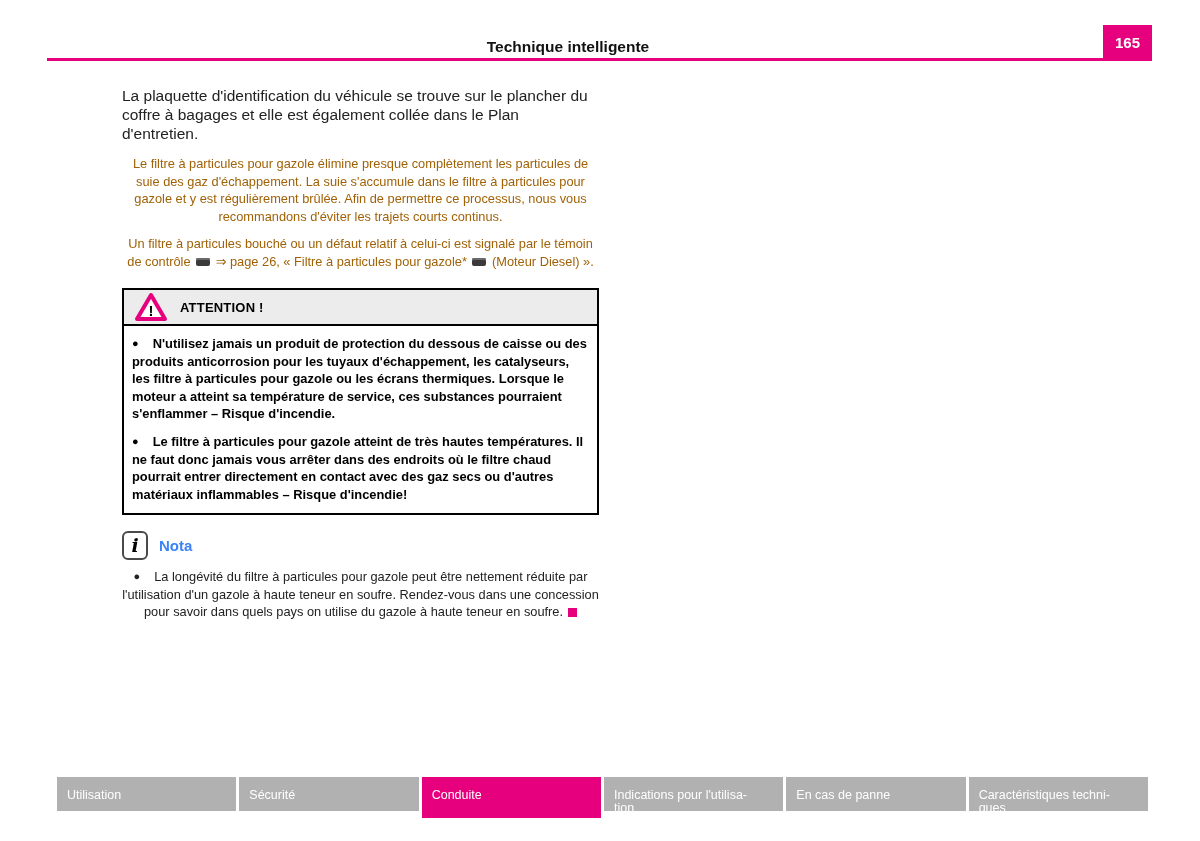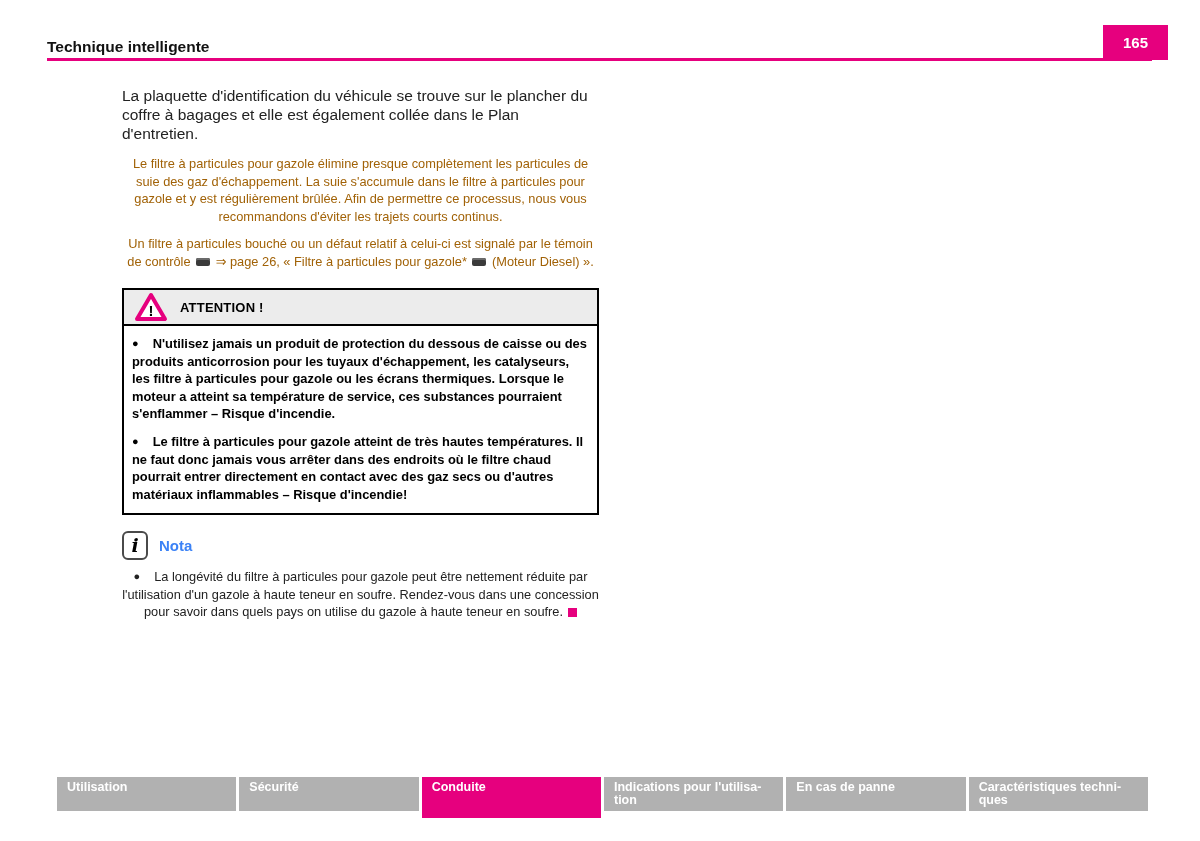--- a/index.html
+++ b/index.html
@@ -5,24 +5,24 @@
   * { margin:0; padding:0; box-sizing:border-box; }
   html,body { background:#888; }
   .page {
     position:relative; width:1200px; height:841px; background:#ffffff;
     font-family:"Liberation Sans","DejaVu Sans",sans-serif; color:#1a1a1a;
     margin:0 auto; overflow:hidden;
   }
   
   .header-title {
     position:absolute; left:47px; top:38px; width:1042px;
-    text-align:left; font-size:15.5px; font-weight:bold; color:#111;
+    text-align:center; font-size:15.5px; font-weight:bold; color:#111;
   }
   .page-num-box {
-    position:absolute; left:1103px; top:25px; width:65px; height:35px;
+    position:absolute; left:1103px; top:25px; width:49px; height:35px;
     display:flex; align-items:center; justify-content:center;
     color:#fff; font-size:15px; font-weight:bold;
   }
   .header-rule {
     position:absolute; left:47px; top:58px; width:1105px; height:3px;
   }
   
   .content { position:absolute; left:122px; top:86px; width:477px; }
   .intro { font-size:15.5px; line-height:19px; color:#222; margin-bottom:12px; }
   .body-para { font-size:12.8px; line-height:17.5px; color:#a16207; margin-bottom:10px;text-align:center; }
@@ -56,22 +56,22 @@
   .nota-title { font-size:15px; font-weight:bold; color:#3b82f6; }
   .nota-item { font-size:12.8px; line-height:17.5px; color:#222; margin-top:8px;text-align:center; }
   .end-square { display:inline-block; width:9px; height:9px; margin-left:5px; vertical-align:-1px; }
   
   .bottom-nav {
     position:absolute; left:57px; top:777px; width:1091px;
     display:flex; gap:3px; align-items:flex-start;
   }
   .nav-tab {
     flex:1 1 0; height:34px; background:#b1b1b1; color:#fff;
-    font-size:12.5px; font-weight:bold; line-height:13px;
-    padding:4px 6px 0 10px; white-space:pre-line; cursor:pointer;
+    font-size:12.5px; font-weight:normal; line-height:13px;
+    padding:12px 6px 0 10px; white-space:pre-line; cursor:pointer;
   }
   .nav-tab.active { height:41px; }
 </style>
 </head>
 <body>
 
 <div class="page">
 
   <div class="header-title">Technique intelligente</div>
   <div class="page-num-box accent-bg" style="background-color: rgb(230, 0, 126);">165</div>

